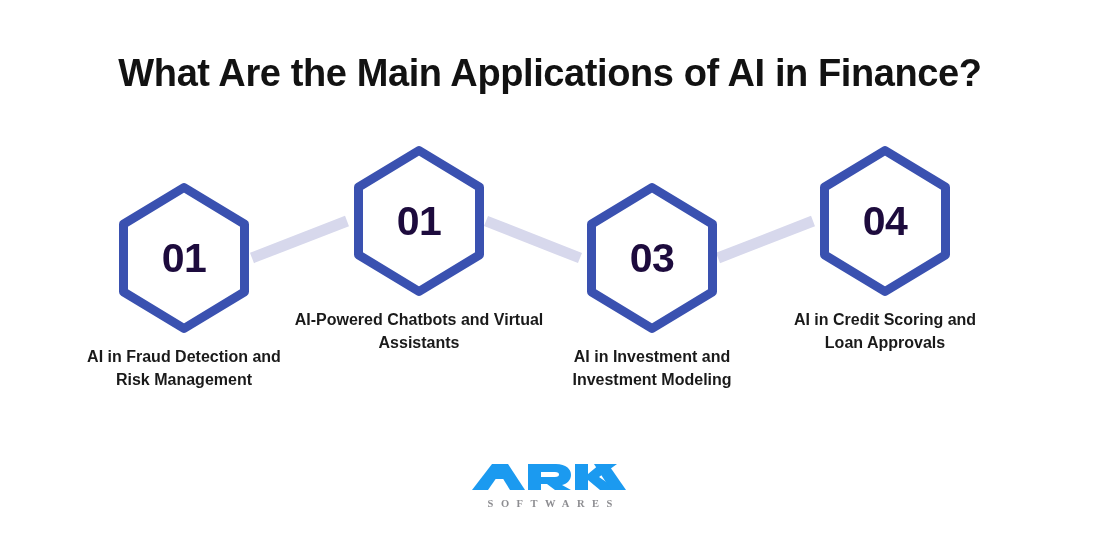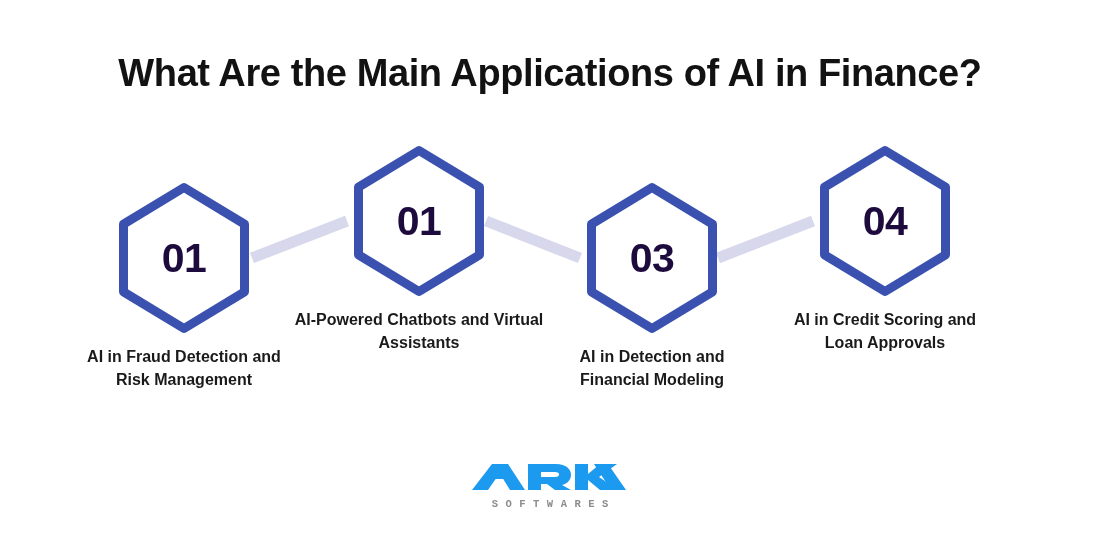--- a/index.html
+++ b/index.html
@@ -106,21 +106,21 @@
     text-align: center;
   }
   #brand-logo svg { display: inline-block; }
   #brand-tagline {
     margin-top: 2px;
     font-size: 10.5px;
     font-weight: 700;
     letter-spacing: 7.5px;
     color: #8d8d91;
     text-indent: 7.5px;
-    font-family: Liberation Mono, monospace;
+    font-family: Liberation Serif, serif;
   }
 </style>
 </head>
 <body>
 
 <div id="infographic">
 
   <div id="page-title">What Are the Main Applications of AI in Finance?</div>
 
   <svg id="connectors" viewBox="0 0 1100 550">
@@ -148,21 +148,21 @@
         </div>
         <div class="step-caption cap-wide">AI-Powered Chatbots and Virtual Assistants</div>
       </div>
       <div class="step" style="left: 648px; top: 182px;">
         <div class="hex-wrap">
           <svg class="hex-svg" viewBox="0 0 132 152">
             <polygon points="66,5.5 126.5,42.160000000000004 126.5,109.84 66,146.5 5.5,109.84 5.5,42.160000000000004" fill="#ffffff" stroke="#3a51b0" stroke-width="9" stroke-linejoin="round"></polygon>
           </svg>
           <div class="hex-number">03</div>
         </div>
-        <div class="step-caption cap-narrow">AI in Detection and Financial Modeling</div>
+        <div class="step-caption cap-narrow">AI in Investment and Investment Modeling</div>
       </div>
       <div class="step" style="left: 881px; top: 145px;">
         <div class="hex-wrap">
           <svg class="hex-svg" viewBox="0 0 132 152">
             <polygon points="66,5.5 126.5,42.160000000000004 126.5,109.84 66,146.5 5.5,109.84 5.5,42.160000000000004" fill="#ffffff" stroke="#3a51b0" stroke-width="9" stroke-linejoin="round"></polygon>
           </svg>
           <div class="hex-number">04</div>
         </div>
         <div class="step-caption cap-narrow">AI in Credit Scoring and Loan Approvals</div>
       </div>

